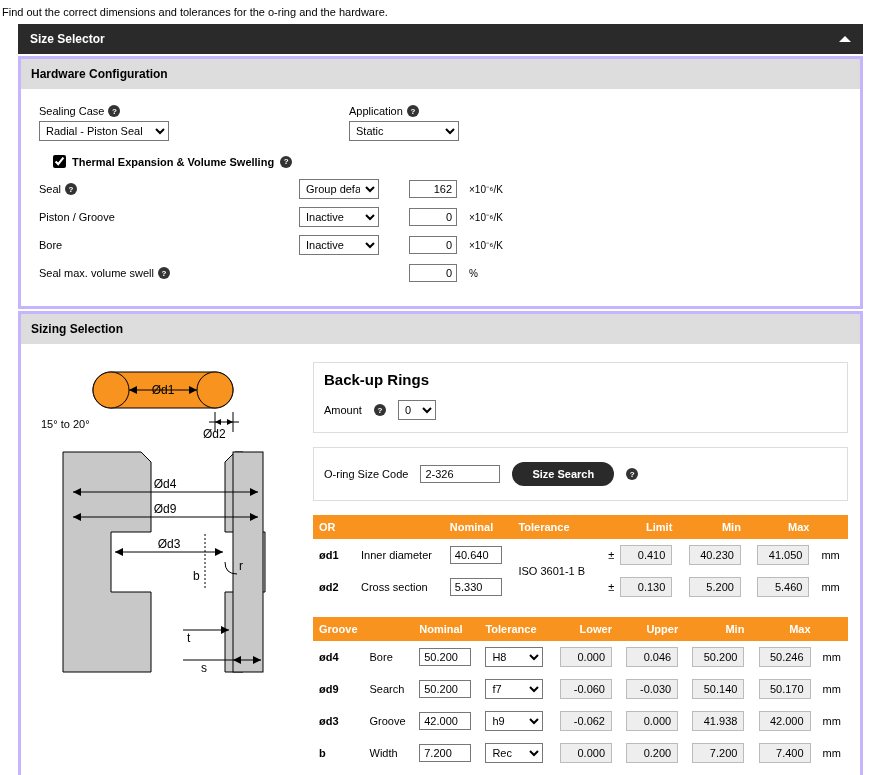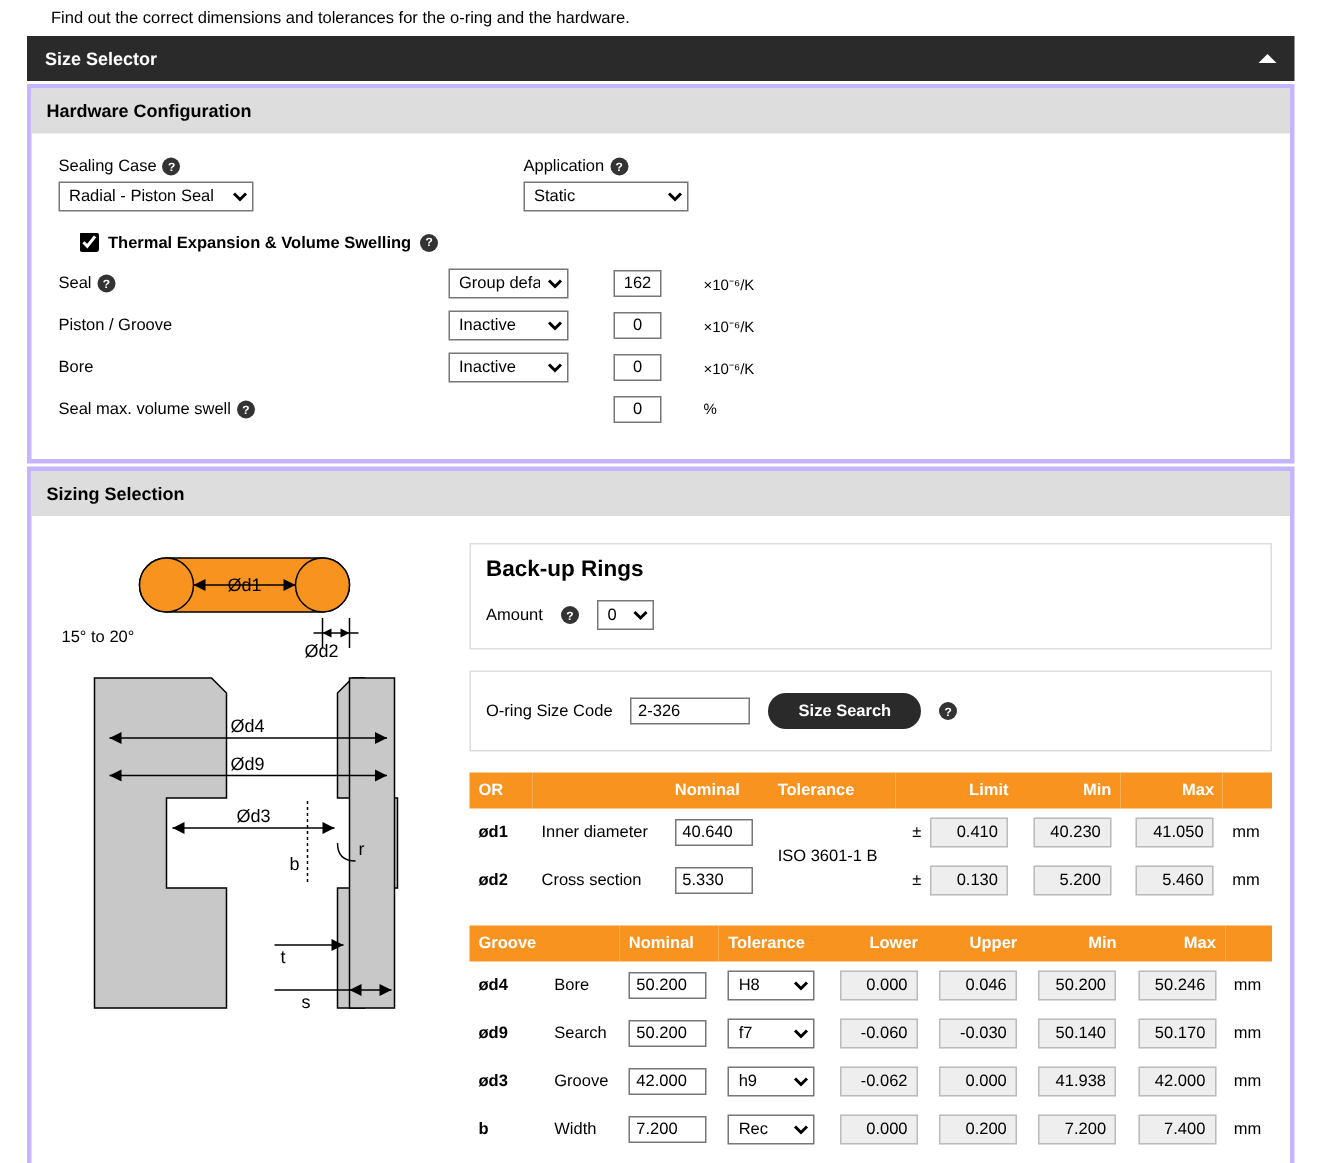--- a/index.html
+++ b/index.html
@@ -1,37 +1,37 @@
 <!DOCTYPE html>
 <html><head>
 <meta charset="utf-8">
 <style>
 *{box-sizing:border-box;margin:0;padding:0;font-family:Arial,sans-serif}
 body{background:#fff;font-size:11px;color:#000;width:881px}
-.intro{padding:6px 34px;font-size:11px}
+.intro{padding:6px 2px;font-size:11px}
 .header-bar{background:#2a2a2a;color:#fff;padding:8px 12px;display:flex;justify-content:space-between;align-items:center;font-size:12px;font-weight:bold;margin:0 18px}
 .caret-up{width:0;height:0;border-left:6px solid transparent;border-right:6px solid transparent;border-bottom:6px solid #fff}
 .content{padding:0 18px}
 .panel{border:3px solid #c4b5fd;margin-top:2px}
 .panel-hdr{background:#ddd;padding:8px 10px;font-weight:bold;font-size:12px}
 .panel-body{padding:16px 18px 22px}
 .cfg-row{display:flex;gap:60px;margin-bottom:14px}
 .cfg-col{display:flex;flex-direction:column;gap:4px}
 .lbl{font-size:11px;display:flex;align-items:center;gap:4px}
 .help{display:inline-flex;width:12px;height:12px;border-radius:50%;background:#333;color:#fff;font-size:8px;align-items:center;justify-content:center;font-weight:bold}
 select{font-size:11px;padding:1px 2px;border:1px solid #777;background:#fff;height:20px}
 input[type=text]{font-size:11px;padding:2px 4px;border:1px solid #777;height:18px}
 .sel-wide{width:130px}
 .sel-med{width:110px}
 .sel-sm{width:80px}
 .chk-row{display:flex;align-items:center;gap:6px;margin:10px 0 10px 14px}
 .chk-row input{accent-color:#000}
 .thermal-grid{display:grid;grid-template-columns:260px 110px 60px 60px;row-gap:6px;align-items:center;margin-top:6px}
 .thermal-grid .lbl{height:22px;display:flex;align-items:center}
-.num-in{width:32px;text-align:center}
+.num-in{width:48px;text-align:right}
 .unit{font-size:10px}
 .sizing-body{display:flex;gap:20px;padding:18px 12px}
 .diagram{flex:0 0 260px;position:relative}
 .right-col{flex:1;display:flex;flex-direction:column;gap:14px}
 .sub-panel{border:1px solid #ddd}
 .sub-hdr{padding:8px 10px;font-weight:bold;font-size:15px}
 .sub-body{padding:4px 10px 12px;display:flex;align-items:center;gap:12px}
 .search-btn{background:#2a2a2a;color:#fff;border:none;border-radius:14px;padding:6px 20px;font-size:11px;font-weight:bold;cursor:pointer}
 .tbl{width:100%;border-collapse:collapse;font-size:11px}
 .tbl th{background:#f7931e;color:#fff;text-align:left;padding:6px 6px;font-weight:bold;font-size:11px}

